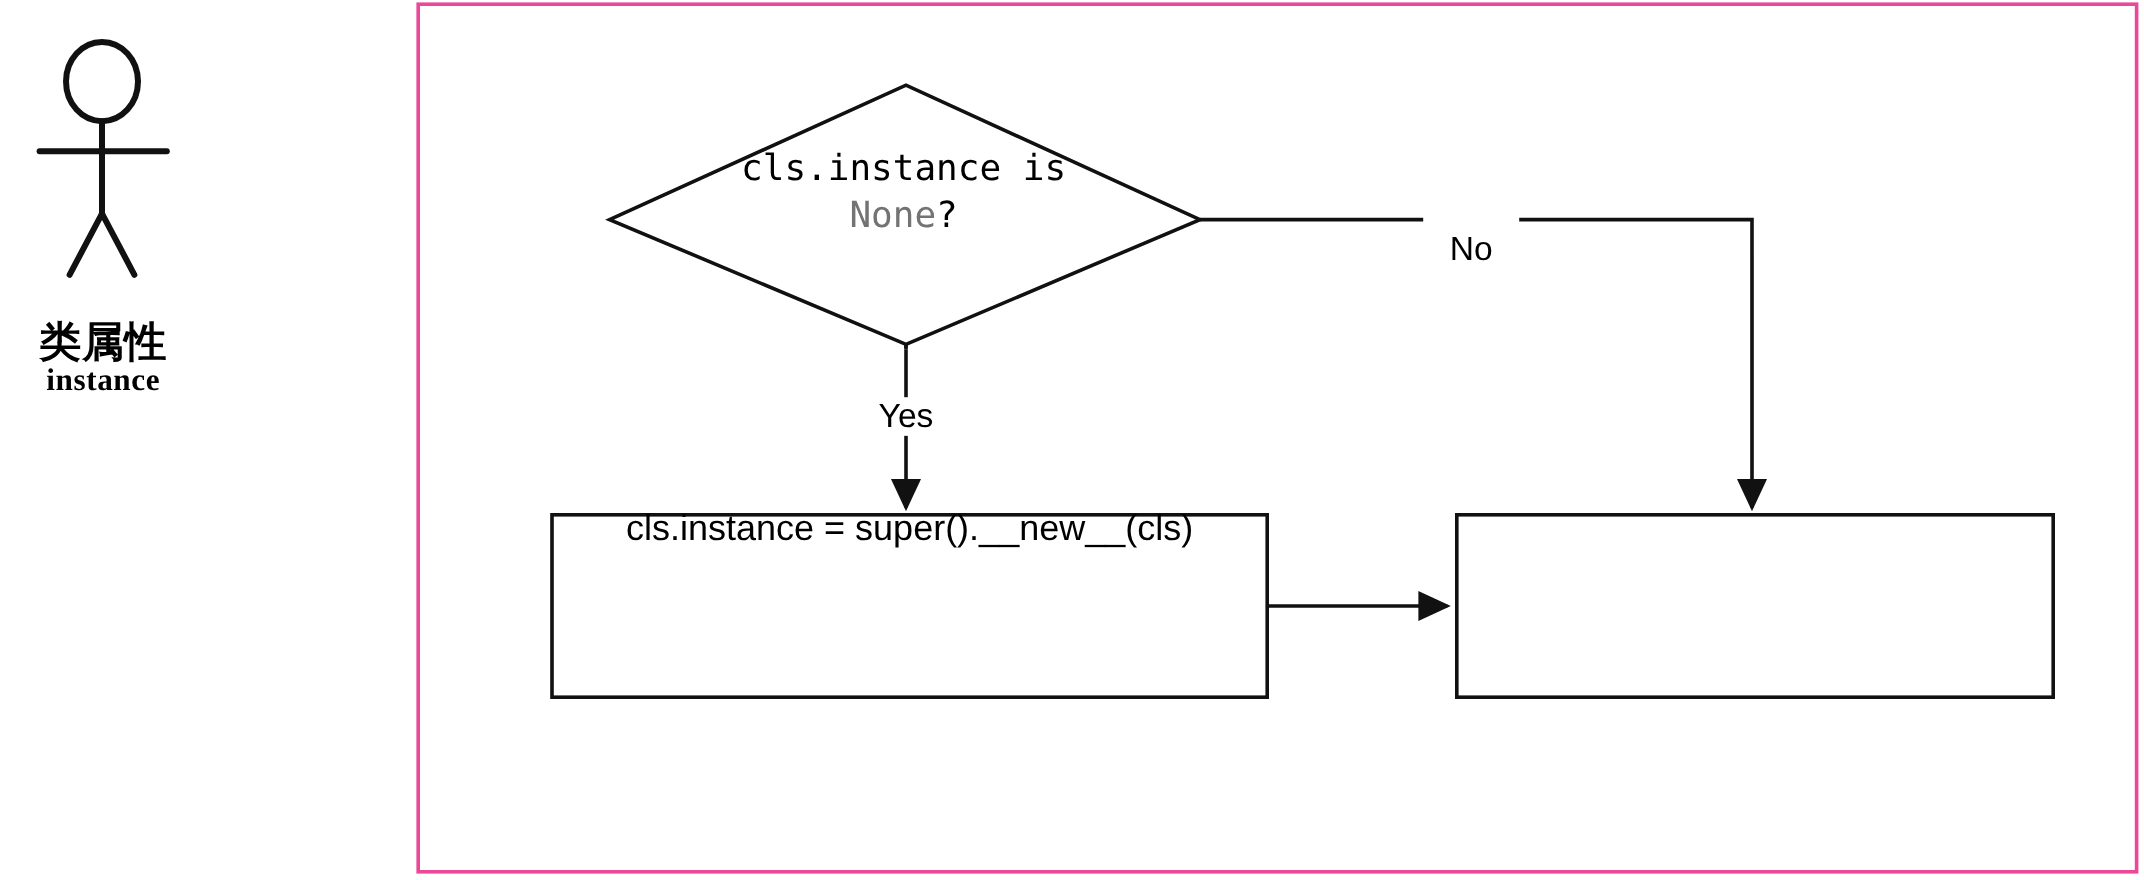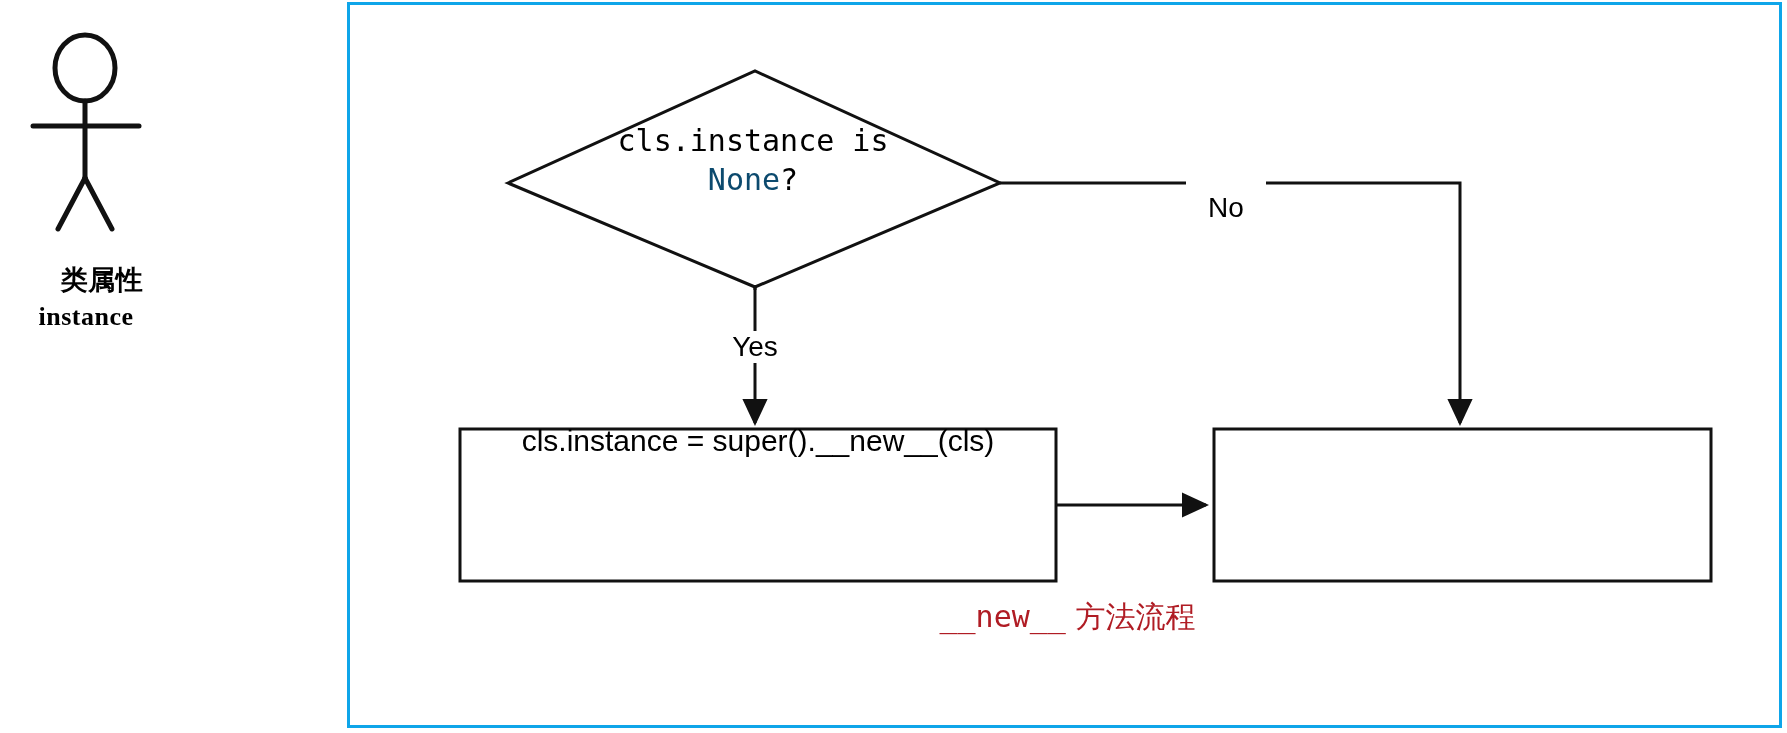--- a/index.html
+++ b/index.html
@@ -36,42 +36,41 @@
   .actor-caption {
     position: absolute;
     left: 0px;
     width: 172px;
     text-align: center;
     color: #000000;
     white-space: nowrap;
   }
   #actor-label-cn {
     top: 262px;
-    font-size: 27px;
+    font-size: 35px;
     font-weight: bold;
     font-family: "DejaVu Sans", "Liberation Sans", sans-serif;
     letter-spacing: 0.5px;
-    margin-left: 16px;
   }
   #actor-label-attr {
     top: 302px;
     font-size: 26px;
     font-weight: bold;
     font-family: Liberation Serif, serif;
     letter-spacing: 0.5px;
   }
 
   
   #diagram-panel {
     position: absolute;
     left: 347px;
     top: 2px;
     width: 1435px;
     height: 726px;
-    border: 3px solid #0ea5e9;
+    border: 3px solid #ec4899;
     box-sizing: border-box;
     background: #ffffff;
   }
   #diagram-svg {
     position: absolute;
     left: 0px;
     top: 0px;
   }
 
   
@@ -83,21 +82,21 @@
   }
   #decision-text {
     left: 158px;
     top: 116px;
     width: 490px;
     font-family: "DejaVu Sans Mono", "Liberation Mono", monospace;
     font-size: 30px;
     line-height: 39px;
     color: #000000;
   }
-  #decision-text .accent { color: #0c4a6e; }
+  #decision-text .accent { color: #737373; }
 
   #process-text {
     left: 110px;
     top: 419px;
     width: 596px;
     font-family: "Liberation Sans", sans-serif;
     font-size: 30px;
     color: #000000;
   }
 
@@ -201,16 +200,15 @@
       <div>cls.instance is</div>
       <div><span class="accent">None</span><span>?</span></div>
     </div>
 
     <div class="edge-label" id="label-no">No</div>
     <div class="edge-label" id="label-yes">Yes</div>
 
     <div class="node-text" id="process-text">cls.instance = super().__new__(cls)</div>
 
 
-    <div id="caption"><span class="mono">__new__</span><span> 方法流程</span></div>
 
   </div>
 </div>
 
 </body></html>

